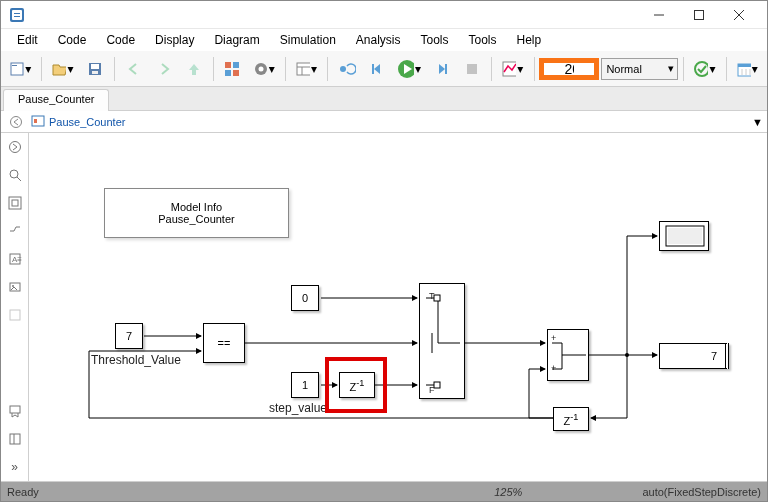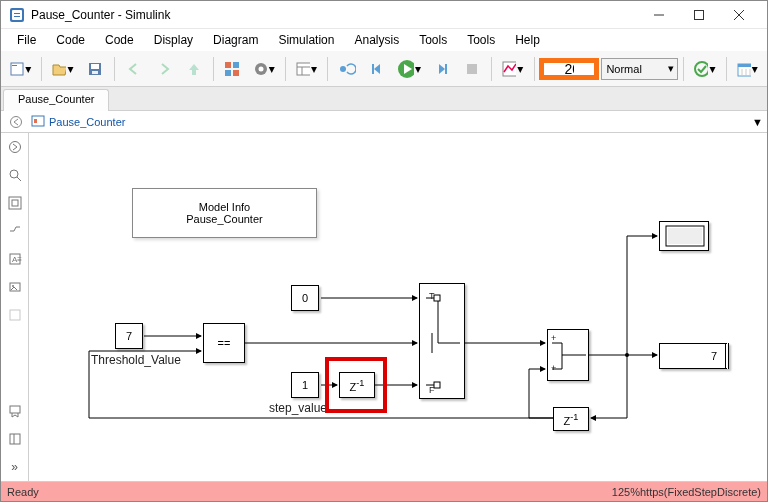--- a/index.html
+++ b/index.html
@@ -19,66 +19,65 @@
   .mode { width: 90px; height: 22px; border: 1px solid #a0a0a0; font-size: 11px; padding: 8px 4px; background: #f3f3f3; display: flex; align-items: center; justify-content: space-between; cursor: pointer; }
   .tabbar { height: 24px; background: #ebebeb; border-bottom: 1px solid #cfcfcf; display: flex; align-items: flex-end; padding-left: 2px;}
   .tab { height: 22px; padding: 3px 14px; background: #fdfdfd; border: 1px solid #cfcfcf; border-bottom: none; border-top-left-radius: 3px; border-top-right-radius: 3px; font-size: 11px; position: relative; top: 1px;}
   .crumb { height: 22px; border-bottom: 1px solid #cfcfcf; display: flex; align-items: center; padding: 0 4px; gap: 4px; font-size: 11px; }
   .crumb .arrow { margin-left: auto; cursor: pointer; }
   .body { flex: 1; display: flex; min-height: 0; }
   .sidebar { width: 28px; border-right: 1px solid #cfcfcf; display: flex; flex-direction: column; align-items: center; }
   .sbtn { width: 22px; height: 22px; margin: 3px 0; display: flex; align-items: center; justify-content: center; cursor: pointer; border: 1px solid transparent; border-radius: 2px; color: #555;}
   .sidebar .spacer { flex: 1; }
   .canvas { flex: 1; position: relative; background: #fff; overflow: hidden; }
-  .statusbar { height: 20px; border-top: 1px solid #cfcfcf; background: #fca5a5; display: flex; align-items: center; font-size: 11px; padding: 0 6px; color: #333;}
+  .statusbar { height: 20px; border-top: 1px solid #cfcfcf; background: #a3a3a3; display: flex; align-items: center; font-size: 11px; padding: 0 6px; color: #333;}
   .statusbar .sfill { flex: 1; }
   .block { position: absolute; border: 1px solid #000; background: #fff; display: flex; align-items: center; justify-content: center; font-size: 11px; }
   .block.shadow { box-shadow: 2px 2px 2px rgba(0,0,0,.25); }
-  .note { position: absolute; border: 1px solid #888; background: #fff; box-shadow: 2px 2px 3px rgba(0,0,0,.15); text-align: center; padding: 12px 5px; font-size: 11px; margin-left: 28px; }
+  .note { position: absolute; border: 1px solid #888; background: #fff; box-shadow: 2px 2px 3px rgba(0,0,0,.15); text-align: center; padding: 12px 5px; font-size: 11px; }
   .label { position: absolute; font-size: 12px; color: #222; white-space: nowrap; }
   .redbox { position: absolute; border: 4px solid #d00; pointer-events: none; }
   .port { position: absolute; font-size: 9px; color: #222; }
   .display7 { border-right: 4px double #000; }
 </style>
 </head>
 <body>
 
 <div class="window">
 
   <div class="titlebar">
     <span class="icon">
       <svg width="16" height="16">
           <rect x="1" y="1" width="14" height="14" fill="#3b78b5" rx="2"></rect>
           <rect x="3" y="3" width="10" height="10" fill="#fff" rx="1"></rect>
           <rect x="5" y="6" width="6" height="1" fill="#3b78b5"></rect>
           <rect x="5" y="9" width="6" height="1" fill="#3b78b5"></rect>
         </svg>
     </span>
-    <span>Pause_Counter - Simulink</span>
     <span class="spacer"></span>
     <div class="winbtn">
         <svg width="10" height="10">
           <line x1="0" y1="5" x2="10" y2="5" stroke="#333" stroke-width="1"></line>
         </svg>
       </div>
     <div class="winbtn">
         <svg width="10" height="10">
           <rect x="0.5" y="0.5" width="9" height="9" fill="none" stroke="#333"></rect>
         </svg>
       </div>
     <div class="winbtn">
         <svg width="10" height="10">
           <line x1="0" y1="0" x2="10" y2="10" stroke="#333"></line>
           <line x1="10" y1="0" x2="0" y2="10" stroke="#333"></line>
         </svg>
       </div>
   </div>
 
   <div class="menubar">
-    <span>File</span>
+    <span>Edit</span>
     <span>Code</span>
     <span>Code</span>
     <span>Display</span>
     <span>Diagram</span>
     <span>Simulation</span>
     <span>Analysis</span>
     <span>Tools</span>
     <span>Tools</span>
     <span>Help</span>
   </div>
@@ -392,17 +391,17 @@
 
       <div class="block shadow display7" style="left:630px; top:210px; width:70px; height:26px; justify-content:flex-end; padding-right:8px;">
           <span>7</span>
         </div>
     </div>
   </div>
 
   <div class="statusbar">
     <span>Ready</span>
     <span class="sfill"></span>
-    <span style="">125%</span>
-    <span>https(FixedStepDiscrete)</span>
+    <span style="margin-right:120px;font-style:italic;">125%</span>
+    <span>auto(FixedStepDiscrete)</span>
   </div>
 
 </div>
 
 </body></html>

